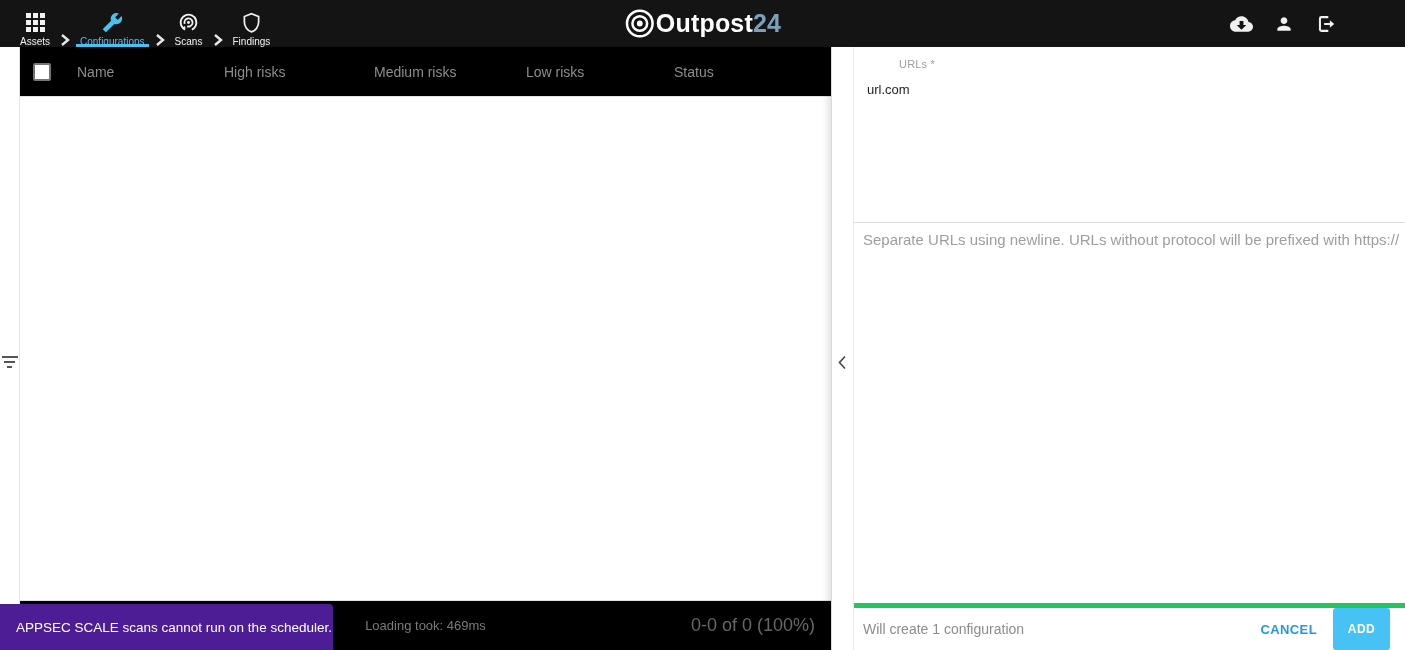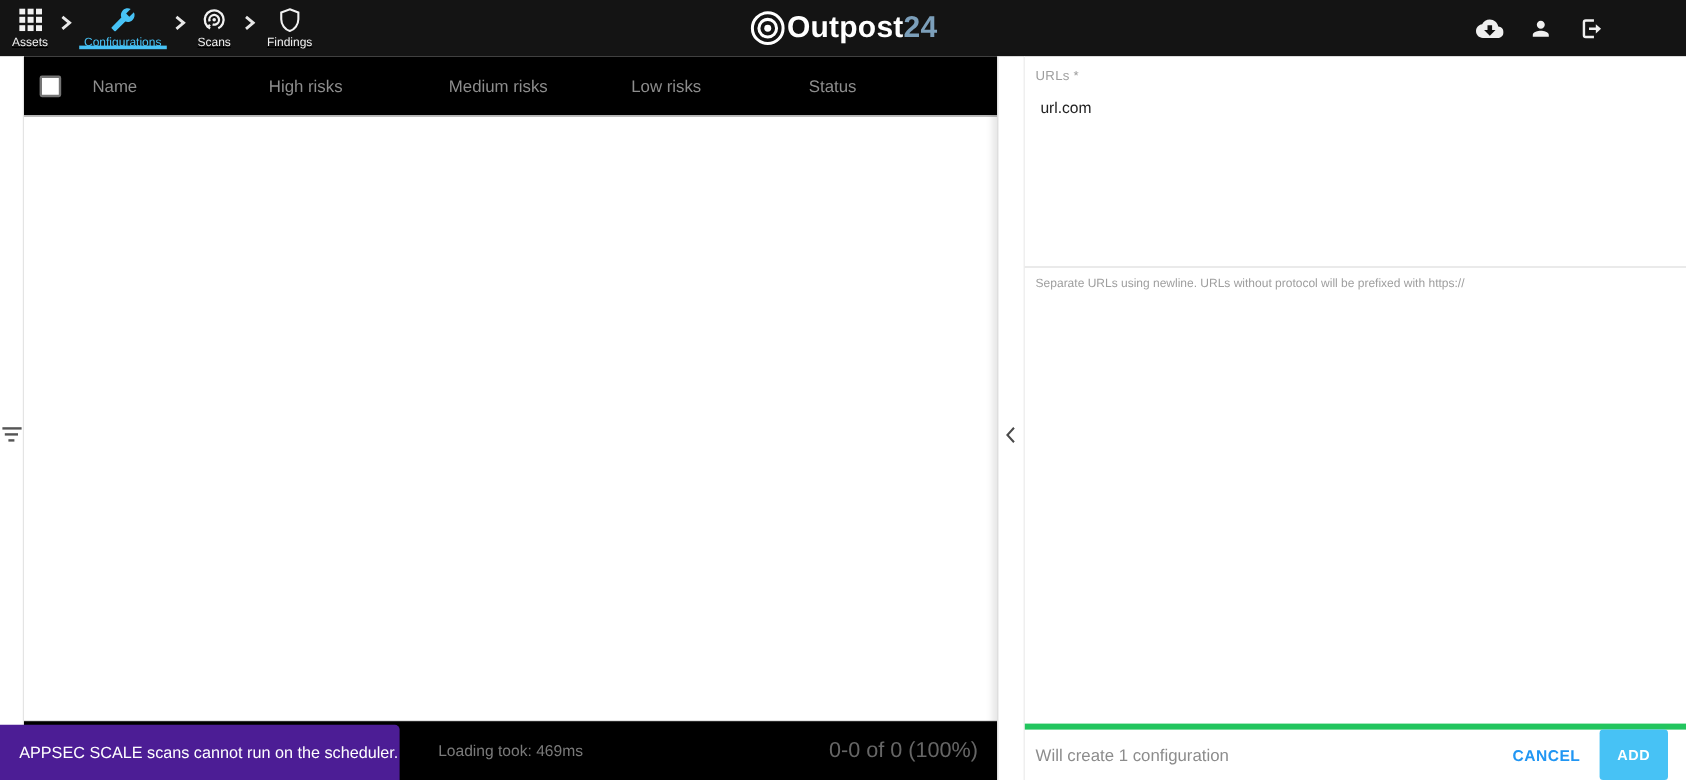--- a/index.html
+++ b/index.html
@@ -7,21 +7,21 @@
   body {
     font-family: "Liberation Sans", sans-serif;
     background:#fff; position:relative;
   }
 
   
   .navbar {
     position:absolute; top:0; left:0; width:1405px; height:47px;
     background:#141414; display:flex; align-items:stretch;
   }
-  .nav-items { display:flex; align-items:flex-start; padding-left:4px;text-decoration:underline; }
+  .nav-items { display:flex; align-items:flex-end; padding-left:14px; }
   .nav-item {
     position:relative; display:flex; flex-direction:column; align-items:center;
     padding:5px 6px 0 6px; cursor:pointer; min-width:40px;
   }
   .nav-item .nico { height:22px; display:flex; align-items:center; justify-content:center; }
   .nav-item .nlabel { font-size:10px; color:#f1f1f1; margin-top:3px; white-space:nowrap; }
   .nav-item.active .nlabel { color:#47c2f5; }
   .nav-item.active .underbar {
     position:absolute; bottom:0; left:2px; right:2px; height:3px; background:#47c2f5;
   }
@@ -80,29 +80,29 @@
     display:flex; align-items:flex-start; justify-content:center;
     position:relative; z-index:2;
   }
   .collapse-btn { margin-top:306px; cursor:pointer; padding:2px; }
 
   .right-panel {
     flex:1 1 auto; background:#fff; border-left:1px solid #ececec;
     display:flex; flex-direction:column; position:relative; z-index:2;
   }
   .field { padding:11px 0 0 9px; }
-  .field-label { font-size:11px; color:#9e9e9e; letter-spacing:0.2px; }
+  .field-label { font-size:11px; color:#9e9e9e; letter-spacing:0.2px;margin-left:36px; }
   .urls-textarea {
     display:block; width:100%; height:146px; margin-top:6px; padding:6px 0 0 4px;
     border:none; outline:none; resize:none;
     font-family:"Liberation Sans", sans-serif; font-size:13px; color:#222;
     background:transparent;
   }
   .field-underline { border-bottom:1px solid #dcdcdc; }
-  .field-helper { margin-top:8px; font-size:10px; color:#9e9e9e; }
+  .field-helper { margin-top:8px; font-size:15px; color:#9e9e9e; }
 
   .panel-spacer { flex:1 1 auto; }
   .panel-footer {
     height:47px; flex:0 0 auto; border-top:5px solid #22c55e;
     display:flex; align-items:center; padding-left:9px;
   }
   .summary-text { font-size:14px; color:#8c8c8c; }
   .cancel-button {
     margin-left:auto; margin-right:16px; background:none; border:none; cursor:pointer;
     font-family:"Liberation Sans", sans-serif;

